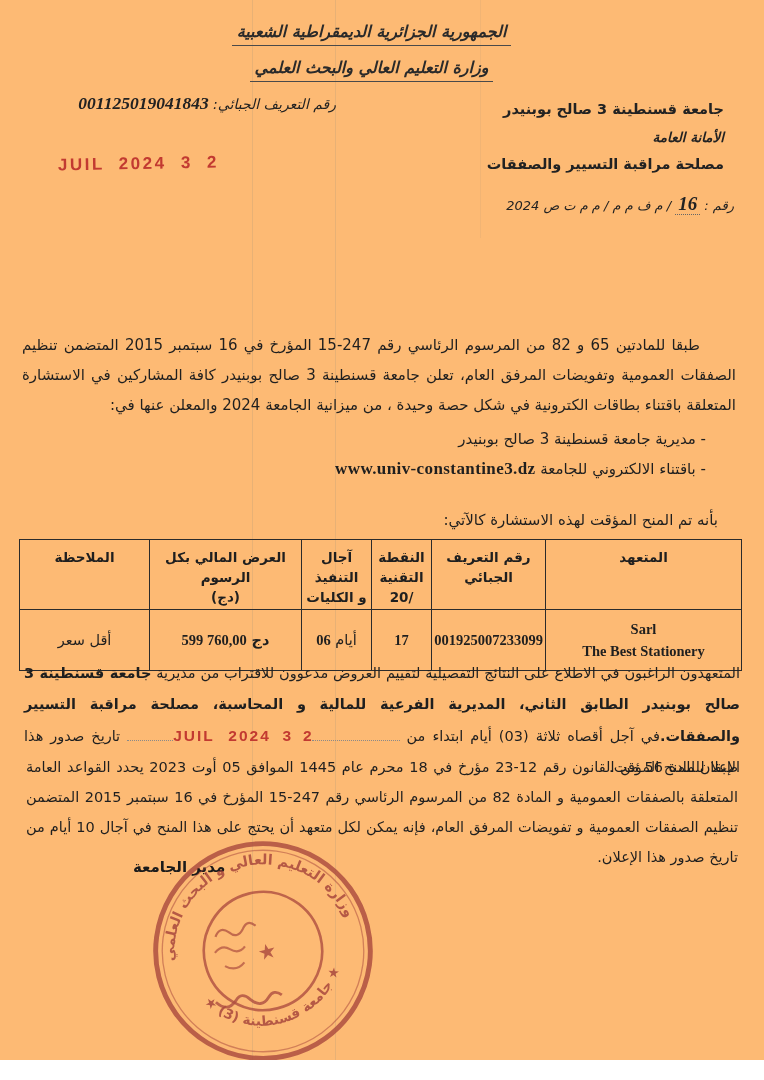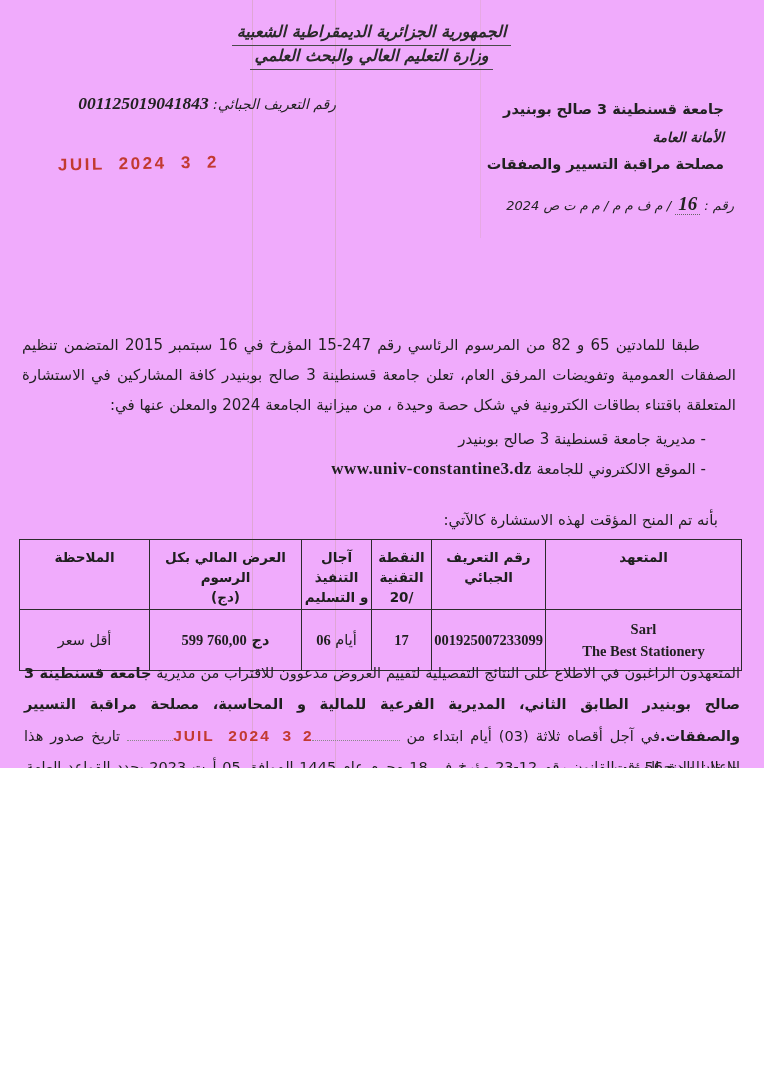--- a/index.html
+++ b/index.html
@@ -1,26 +1,26 @@
 <!DOCTYPE html>
 <html lang="ar" dir="rtl"><head>
 <meta charset="utf-8">
 <style>
   html,body{margin:0;padding:0;background:#ffffff;}
-  .page{position:relative;width:764px;height:768px;background:#f0abfc;overflow:hidden;
+  .page{position:relative;width:764px;height:1060px;background:#fdba74;overflow:hidden;
         font-family:"DejaVu Sans",sans-serif;color:#1f1f1f;direction:rtl;}
   .fold{position:absolute;top:0;bottom:0;width:1px;background:rgba(187,156,118,.30);}
   .fold.f1{left:252px;} .fold.f2{left:335px;}
   .fold.f3{left:480px;bottom:auto;height:238px;background:rgba(187,156,118,.18);}
 
   
   .calli{position:absolute;top:22px;right:240px;width:305px;text-align:center;
          font-size:16px;font-style:italic;font-weight:600;color:#2a2a2a;}
   .calli .h-line{display:inline-block;border-bottom:1.2px solid #4a4a4a;padding:0 5px 4px;}
-  .calli .l2{margin-top:0;}
+  .calli .l2{margin-top:12px;}
 
   
   .tax{position:absolute;top:93px;left:36px;width:300px;text-align:right;font-size:14px;
        font-style:italic;color:#222;white-space:nowrap;}
   .tax .num{font-family:"Liberation Serif",serif;font-weight:bold;font-size:17.5px;letter-spacing:.5px;}
 
   
   .org{position:absolute;top:96px;right:40px;font-size:14.5px;
        font-weight:600;line-height:27.5px;color:#222;}
   .org .o2{padding-left:58px;font-size:13.5px;font-style:italic;}
@@ -107,21 +107,21 @@
 
   <p class="intro">طبقا للمادتين 65 و 82 من المرسوم الرئاسي رقم 247-15 المؤرخ في 16 سبتمبر 2015 المتضمن تنظيم الصفقات العمومية وتفويضات المرفق العام، تعلن  جامعة قسنطينة 3 صالح بوبنيدر كافة المشاركين في الاستشارة المتعلقة باقتناء بطاقات الكترونية في شكل حصة وحيدة ، من ميزانية الجامعة 2024 والمعلن عنها في:</p>
 
   <div class="bullets">
     <div class="bullet">
       <span>-</span>
       <span>مديرية جامعة قسنطينة 3 صالح بوبنيدر</span>
     </div>
     <div class="bullet">
       <span>-</span>
-      <span>الموقع الالكتروني للجامعة</span>
+      <span>باقتناء الالكتروني للجامعة</span>
       <span class="url" dir="ltr">www.univ-constantine3.dz</span>
     </div>
   </div>
 
   <div class="leadin">بأنه تم المنح المؤقت لهذه الاستشارة كالآتي:</div>
 
   <table class="award-table">
     <colgroup>
       <col style="width:196px">
         <col style="width:114px">
@@ -139,21 +139,21 @@
         <th>
             <div>رقم التعريف الجبائي</div>
             <div></div>
           </th>
         <th>
             <div>النقطة التقنية</div>
             <div>/20</div>
           </th>
         <th>
             <div>آجال التنفيذ</div>
-            <div>و التسليم</div>
+            <div>و الكليات</div>
           </th>
         <th>
             <div>العرض المالي بكل الرسوم</div>
             <div>(دج)</div>
           </th>
         <th>
             <div>الملاحظة</div>
             <div></div>
           </th>
       </tr>

